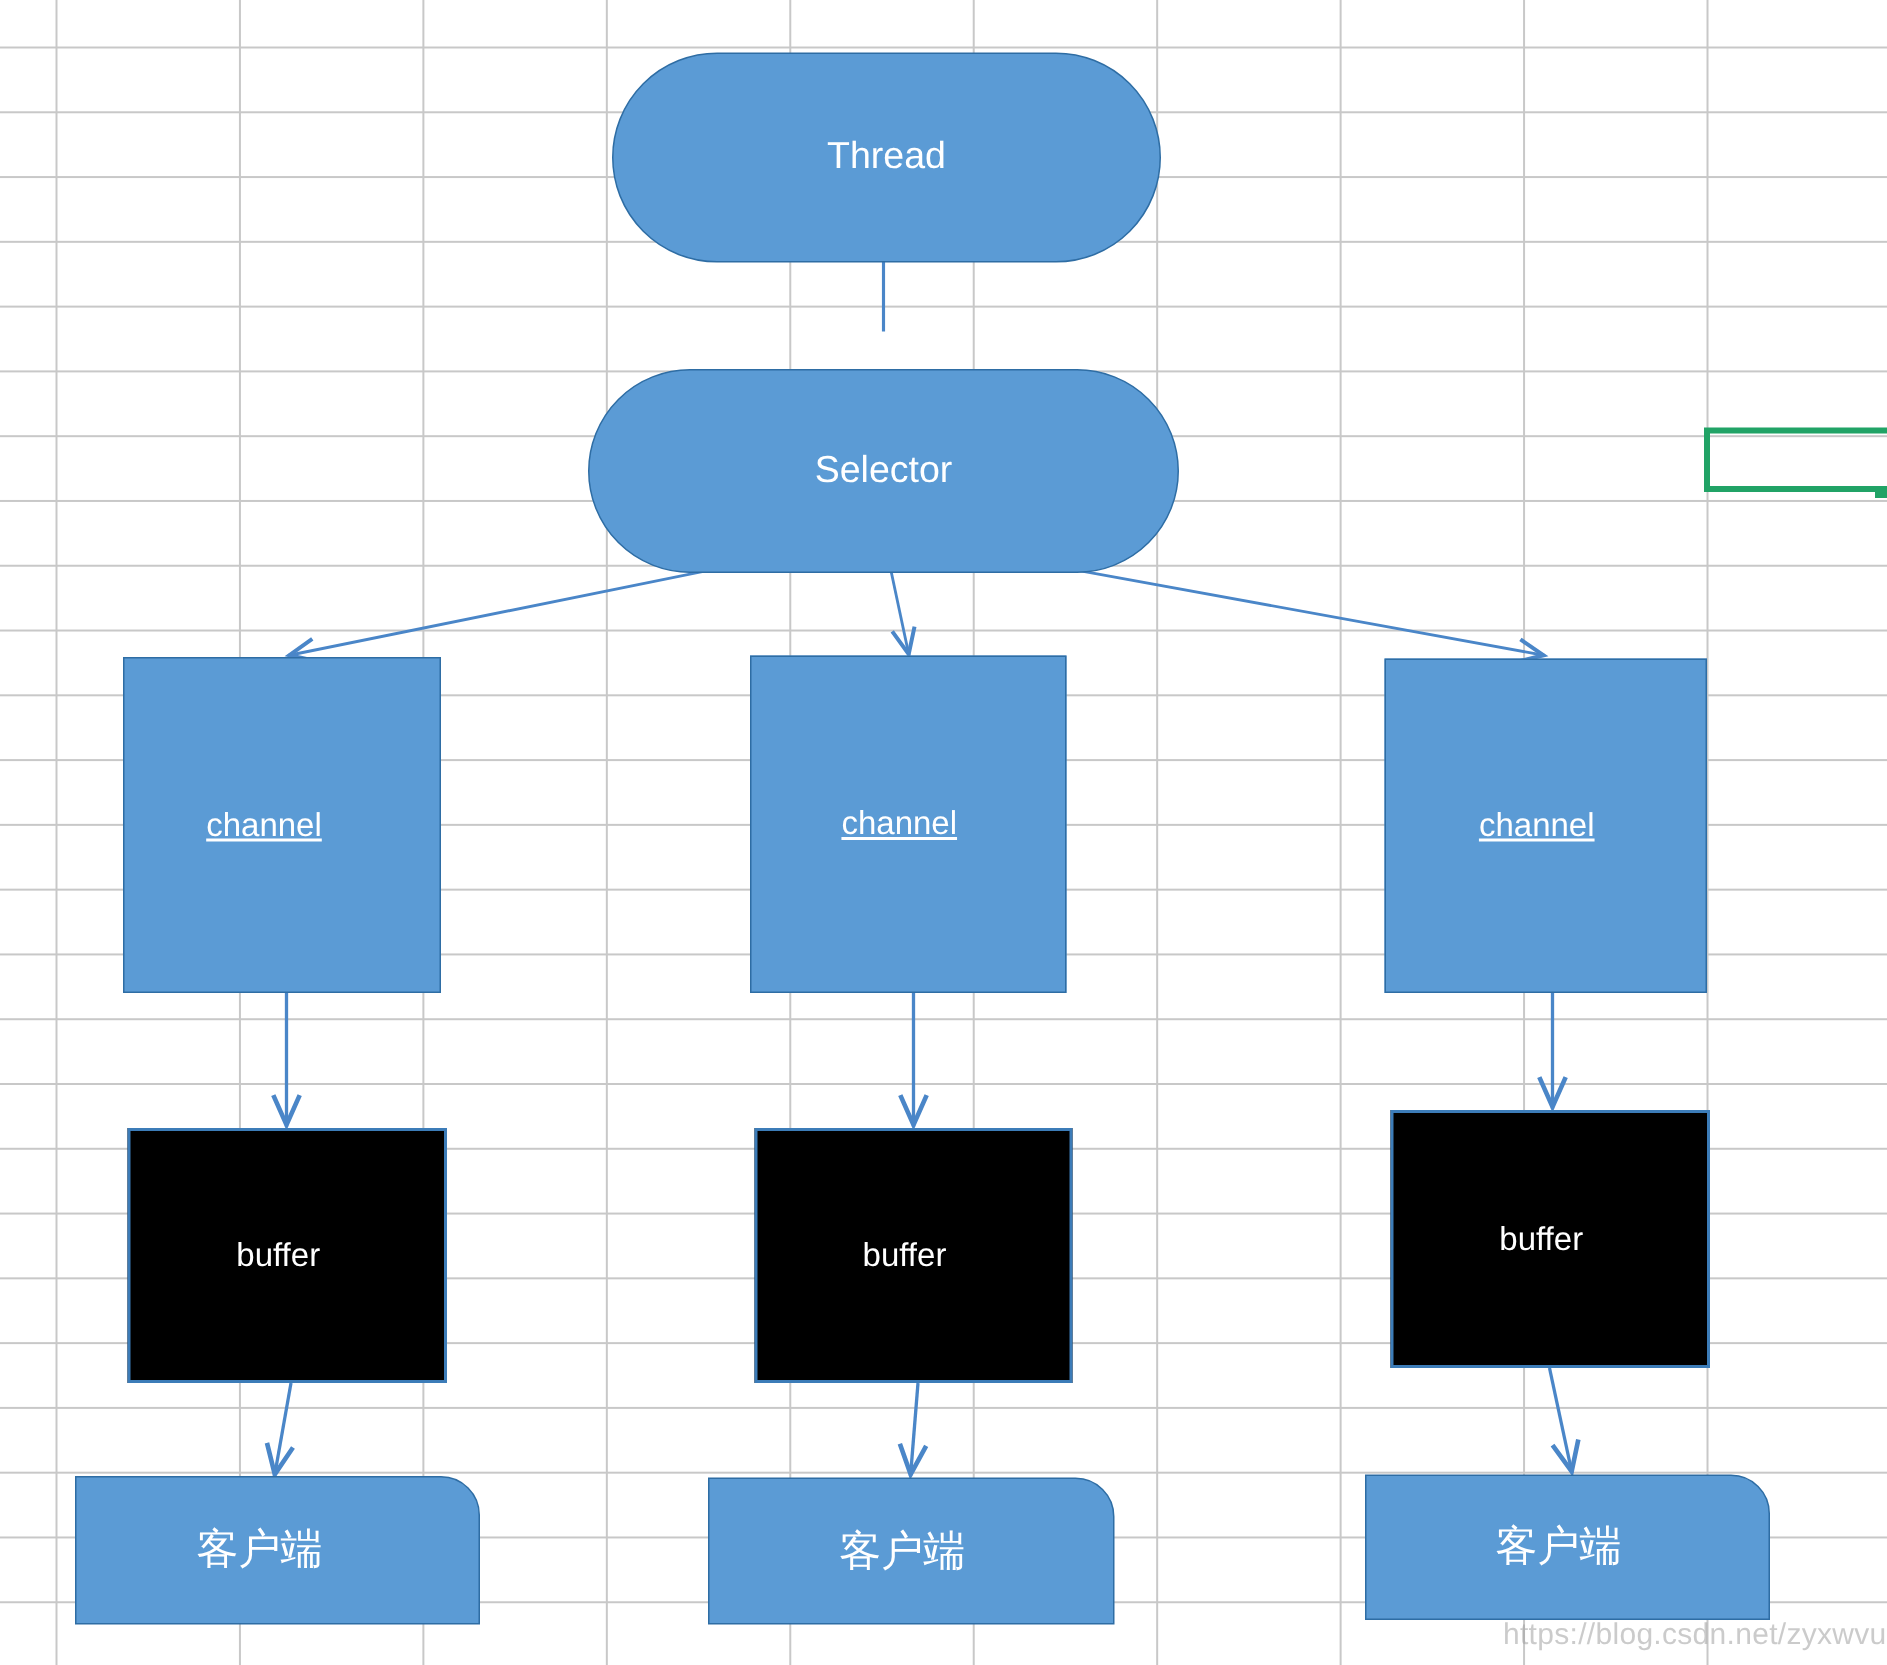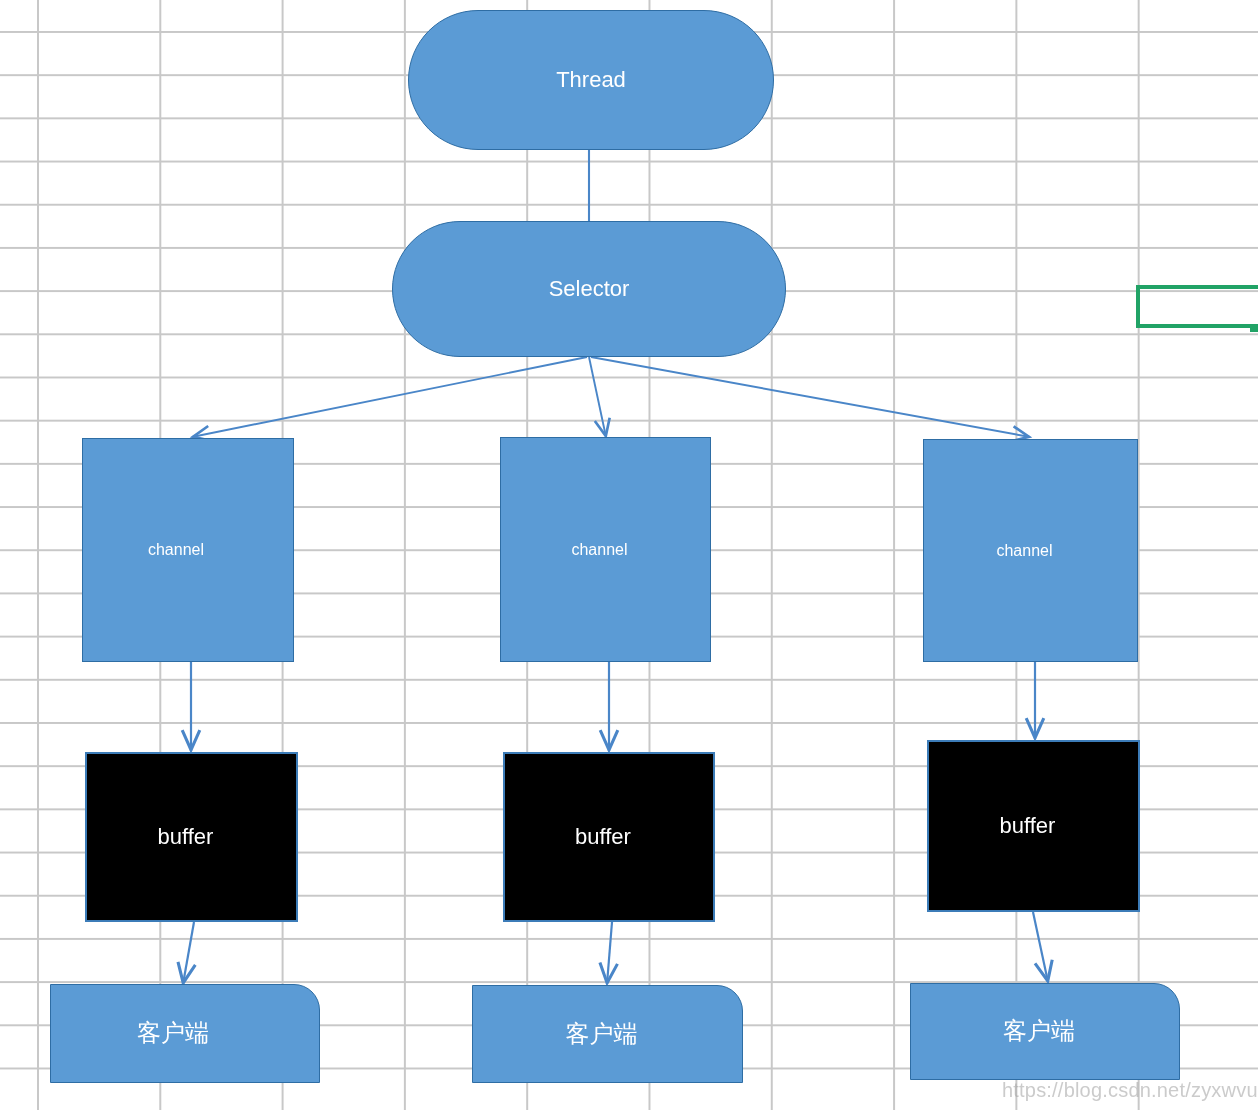--- a/index.html
+++ b/index.html
@@ -36,39 +36,41 @@
     align-items: center;
     justify-content: center;
     color: #ffffff;
     text-align: center;
     line-height: 1.1;
   }
   .node-stadium {
     background: #5B9BD5;
     border: 1.6px solid #2E6DA4;
     border-radius: 999px;
-    font-size: 22px;
+    font-size: 25px;
+    margin-top: 25px;
   }
   .node-rect {
     background: #5B9BD5;
     border: 1.6px solid #2E6DA4;
-    font-size: 16px;
+    font-size: 22px;
+    text-decoration: underline;
   }
   .node-black {
     background: #000000;
     border: 2px solid #3C7CB8;
     font-size: 22px;
     font-weight: normal;
   }
   .node-client {
     background: #5B9BD5;
     border: 1.8px solid #2E6DA4;
     border-top-right-radius: 26px;
     border-bottom-right-radius: 0;
-    font-size: 24px;
+    font-size: 28px;
   }
   .label-shift-left   { transform: translateX(-12px); }
   .label-shift-left-s { transform: translateX(-6px); }
   .green-cell {
     position: absolute;
     box-sizing: border-box;
     border: 4px solid #21A366;
     background: transparent;
   }
   .green-handle {

